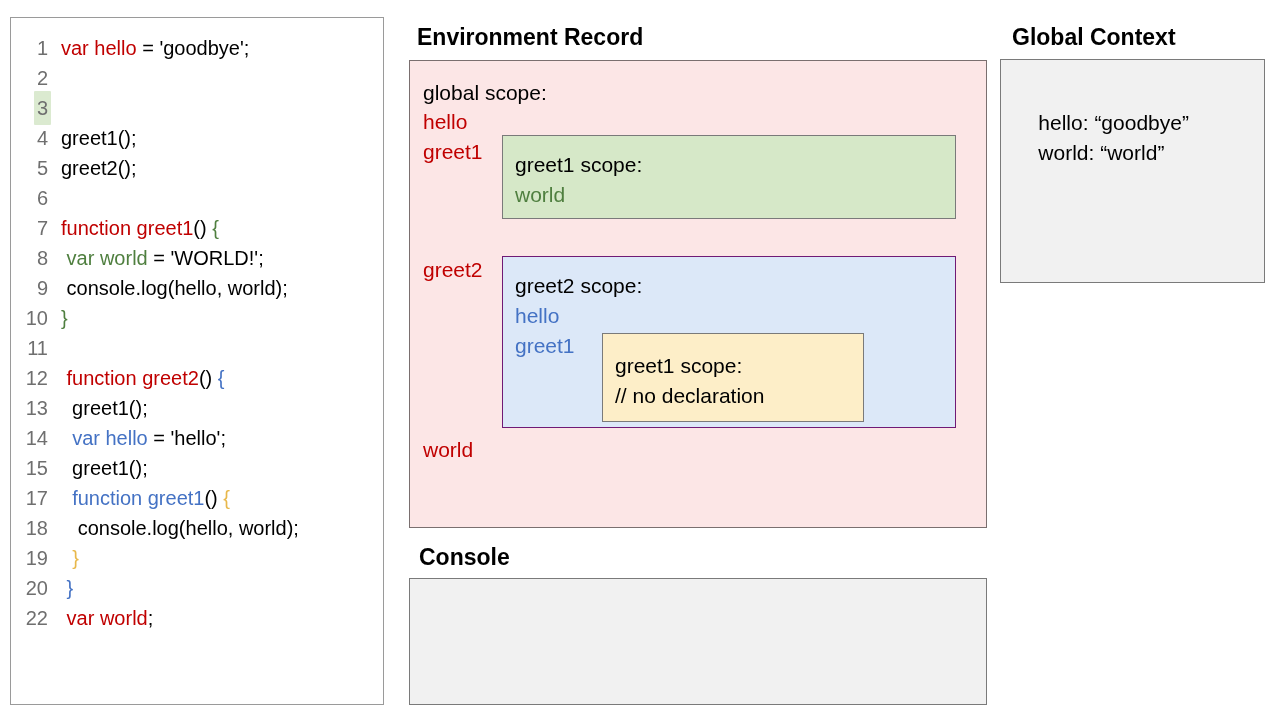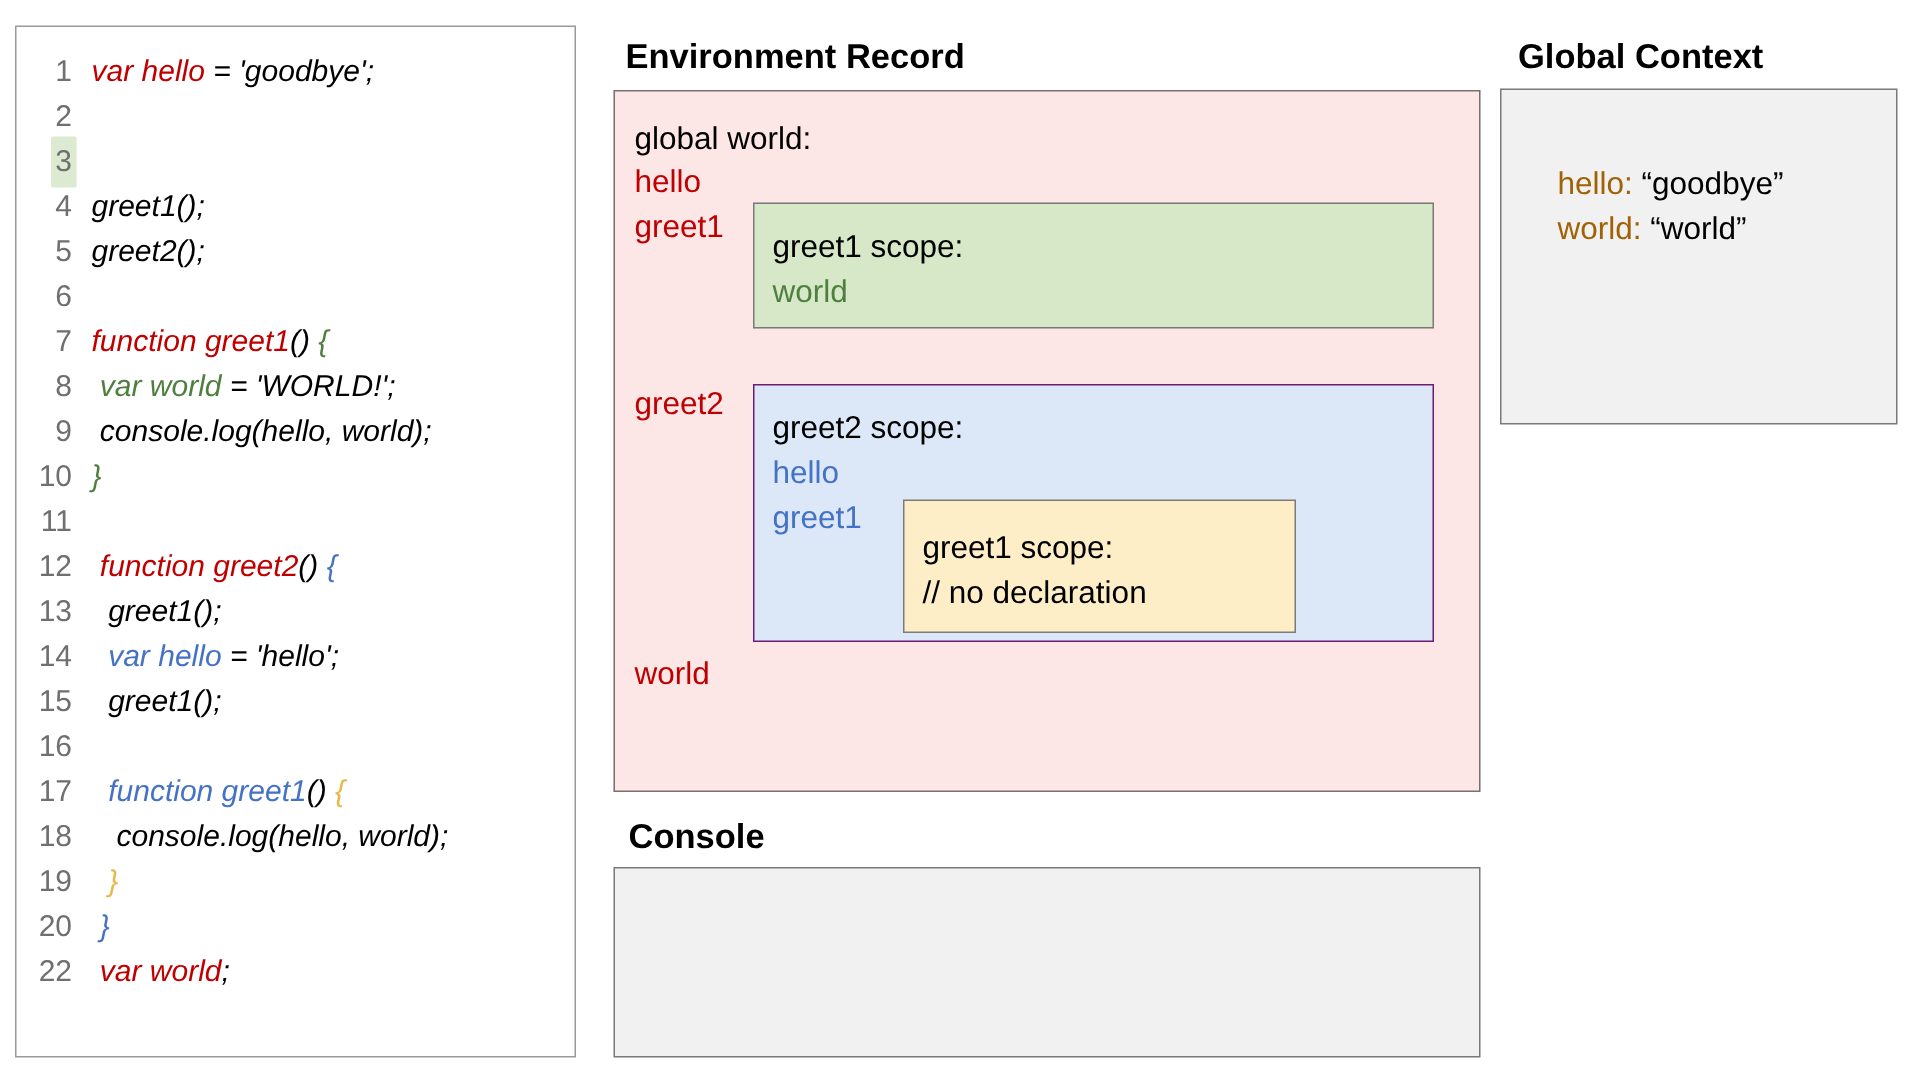--- a/index.html
+++ b/index.html
@@ -52,21 +52,20 @@
     padding: 2px 3px 2px 3px;
     border-radius: 1px;
   }
   .ln-hl .ln-inner {
     background: #dbead0;
   }
   .code-text {
     padding-left: 10px;
     color: #000000;
     white-space: pre;
-    font-style: italic;
   }
   .tok-red   { color: #c00000; }
   .tok-green { color: #4f7f3f; }
   .tok-blue  { color: #4472c4; }
   .tok-gold  { color: #e8b84b; }
   .tok-black { color: #000000; }
 
   
   .panel-heading {
     position: absolute;
@@ -174,21 +173,21 @@
   }
   .gc-row {
     position: absolute;
     font-size: 21px;
     line-height: 30px;
     white-space: pre;
     color: #000000;
   }
   #gc-row-hello { left: 14px; top: 18px; }
   #gc-row-world { left: 14px; top: 48px; }
-  .gc-key { color: #a16207; }
+  .gc-key { color: #000000; }
   .gc-val { color: #000000; }
 </style>
 </head>
 <body>
 
 <div id="code-panel">
   <div id="code-lines">
       <div class="code-line"><span class="ln"><span class="ln-inner">1</span></span><span class="code-text"><span class="tok-red">var hello</span><span class="tok-black"> = 'goodbye';</span></span></div>
       <div class="code-line"><span class="ln"><span class="ln-inner">2</span></span></div>
       <div class="code-line"><span class="ln ln-hl"><span class="ln-inner">3</span></span><span class="code-text"></span></div>
@@ -197,34 +196,33 @@
       <div class="code-line"><span class="ln"><span class="ln-inner">6</span></span><span class="code-text"></span></div>
       <div class="code-line"><span class="ln"><span class="ln-inner">7</span></span><span class="code-text"><span class="tok-red">function greet1</span><span class="tok-black">() </span><span class="tok-green">{</span></span></div>
       <div class="code-line"><span class="ln"><span class="ln-inner">8</span></span><span class="code-text"><span class="tok-black"> </span><span class="tok-green">var world</span><span class="tok-black"> = 'WORLD!';</span></span></div>
       <div class="code-line"><span class="ln"><span class="ln-inner">9</span></span><span class="code-text"><span class="tok-black"> console.log(hello, world);</span></span></div>
       <div class="code-line"><span class="ln"><span class="ln-inner">10</span></span><span class="code-text"><span class="tok-green">}</span></span></div>
       <div class="code-line"><span class="ln"><span class="ln-inner">11</span></span><span class="code-text"></span></div>
       <div class="code-line"><span class="ln"><span class="ln-inner">12</span></span><span class="code-text"><span class="tok-black"> </span><span class="tok-red">function greet2</span><span class="tok-black">() </span><span class="tok-blue">{</span></span></div>
       <div class="code-line"><span class="ln"><span class="ln-inner">13</span></span><span class="code-text"><span class="tok-black">  greet1();</span></span></div>
       <div class="code-line"><span class="ln"><span class="ln-inner">14</span></span><span class="code-text"><span class="tok-black">  </span><span class="tok-blue">var hello</span><span class="tok-black"> = 'hello';</span></span></div>
       <div class="code-line"><span class="ln"><span class="ln-inner">15</span></span><span class="code-text"><span class="tok-black">  greet1();</span></span></div>
-      <div class="code-line"><span class="ln"><span class="ln-inner">16</span></span><span class="code-text"></span></div>
       <div class="code-line"><span class="ln"><span class="ln-inner">17</span></span><span class="code-text"><span class="tok-black">  </span><span class="tok-blue">function greet1</span><span class="tok-black">() </span><span class="tok-gold">{</span></span></div>
       <div class="code-line"><span class="ln"><span class="ln-inner">18</span></span><span class="code-text"><span class="tok-black">   console.log(hello, world);</span></span></div>
       <div class="code-line"><span class="ln"><span class="ln-inner">19</span></span><span class="code-text"><span class="tok-black">  </span><span class="tok-gold">}</span></span></div>
       <div class="code-line"><span class="ln"><span class="ln-inner">20</span></span><span class="code-text"><span class="tok-black"> </span><span class="tok-blue">}</span></span></div>
       <div class="code-line"><span class="ln"><span class="ln-inner">22</span></span><span class="code-text"><span class="tok-black"> </span><span class="tok-red">var world</span><span class="tok-black">;</span></span></div>
     </div>
 </div>
 
 <div class="panel-heading" id="heading-environment-record">Environment Record</div>
 
 <div id="env-record-box">
 
-  <div class="scope-label scope-title" id="global-scope-title">global world:</div>
+  <div class="scope-label scope-title" id="global-scope-title">global scope:</div>
 
   <div class="scope-label var-red" id="global-var-hello">hello</div>
 
   <div class="scope-label var-red" id="global-var-greet1">greet1</div>
 
   <div class="scope-label var-red" id="global-var-greet2">greet2</div>
 
   <div class="scope-label var-red" id="global-var-world">world</div>
 
   <div id="greet1-scope-box">

